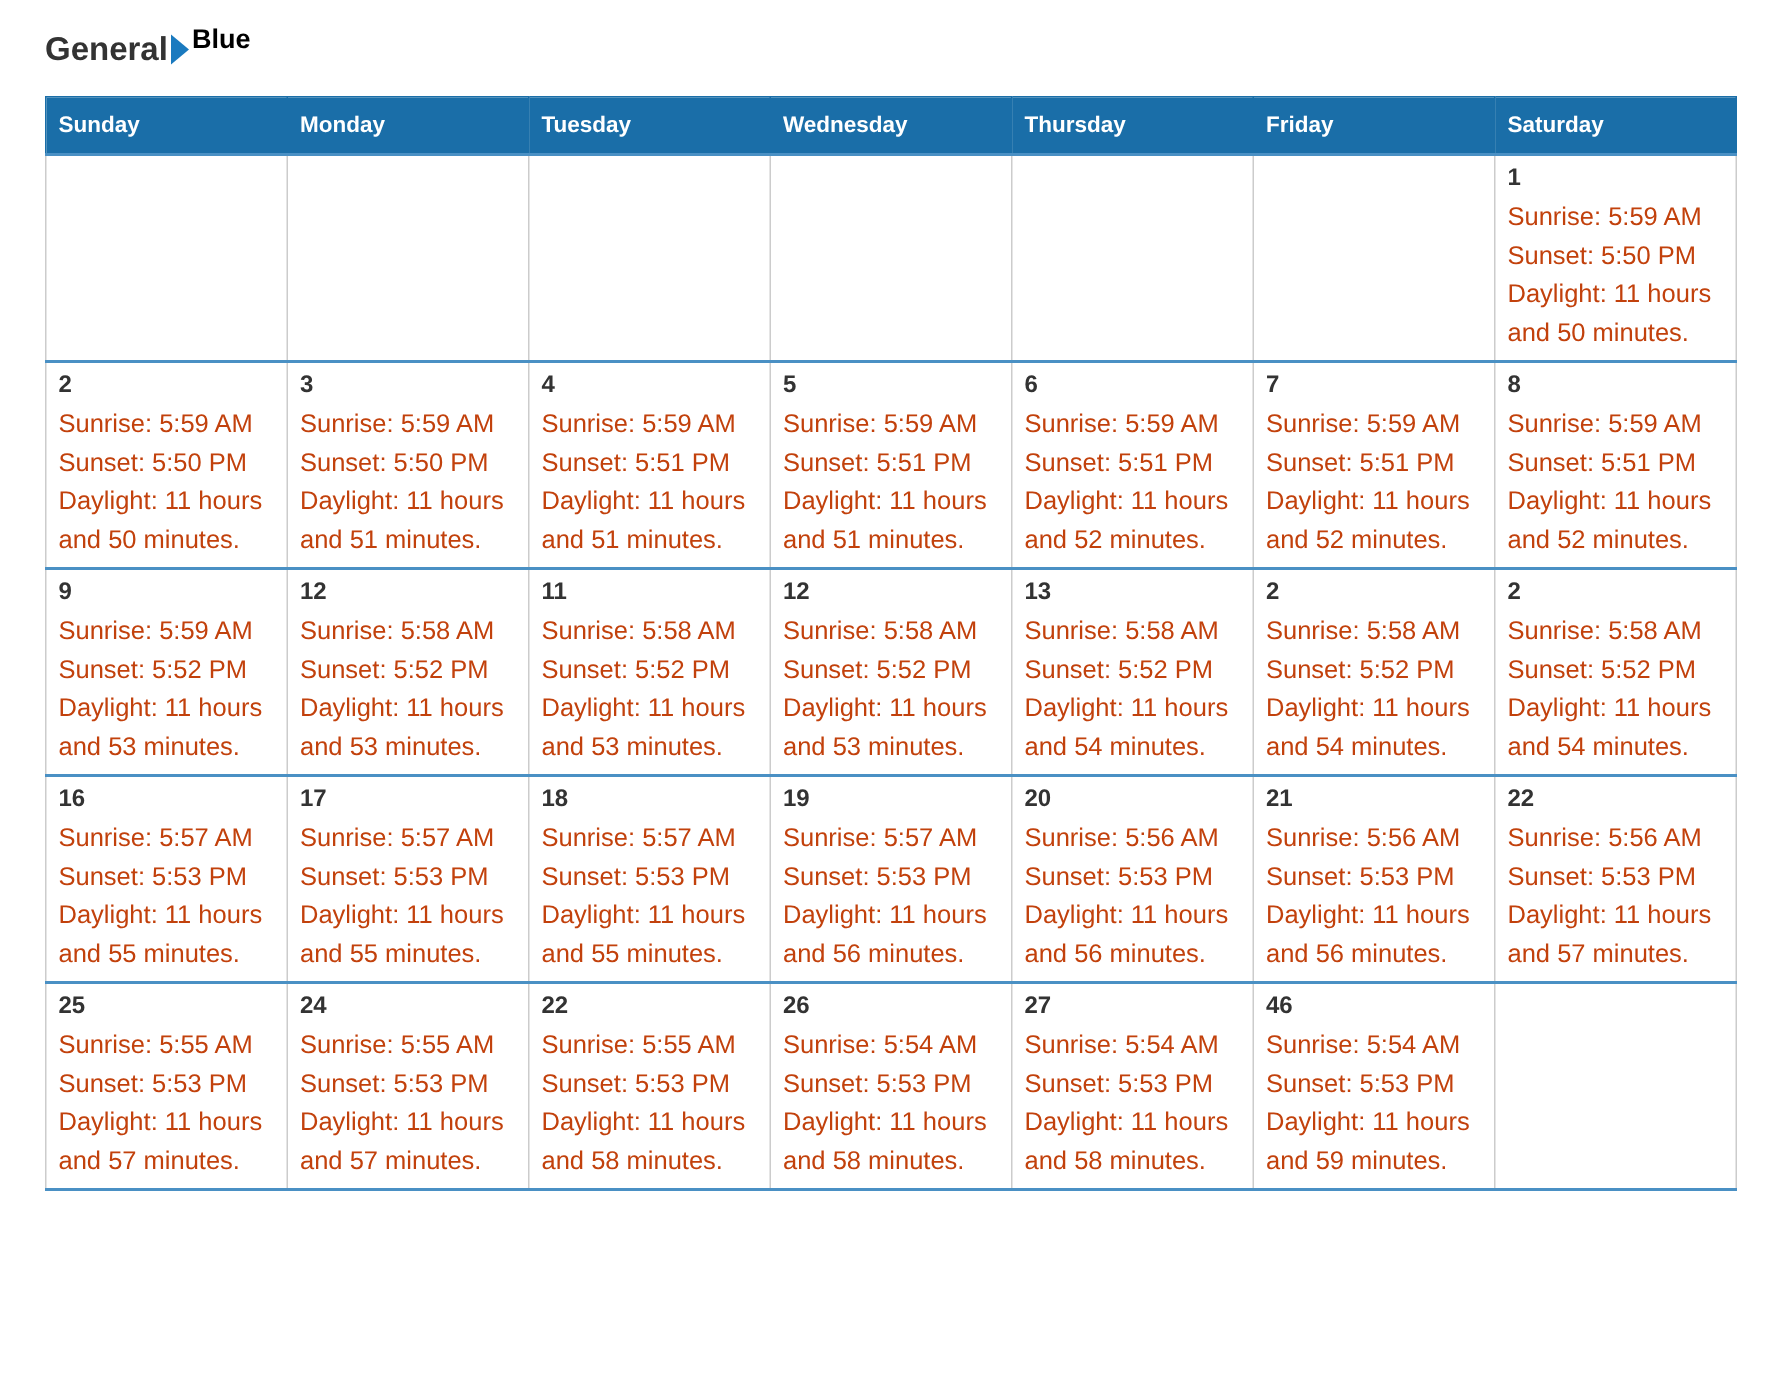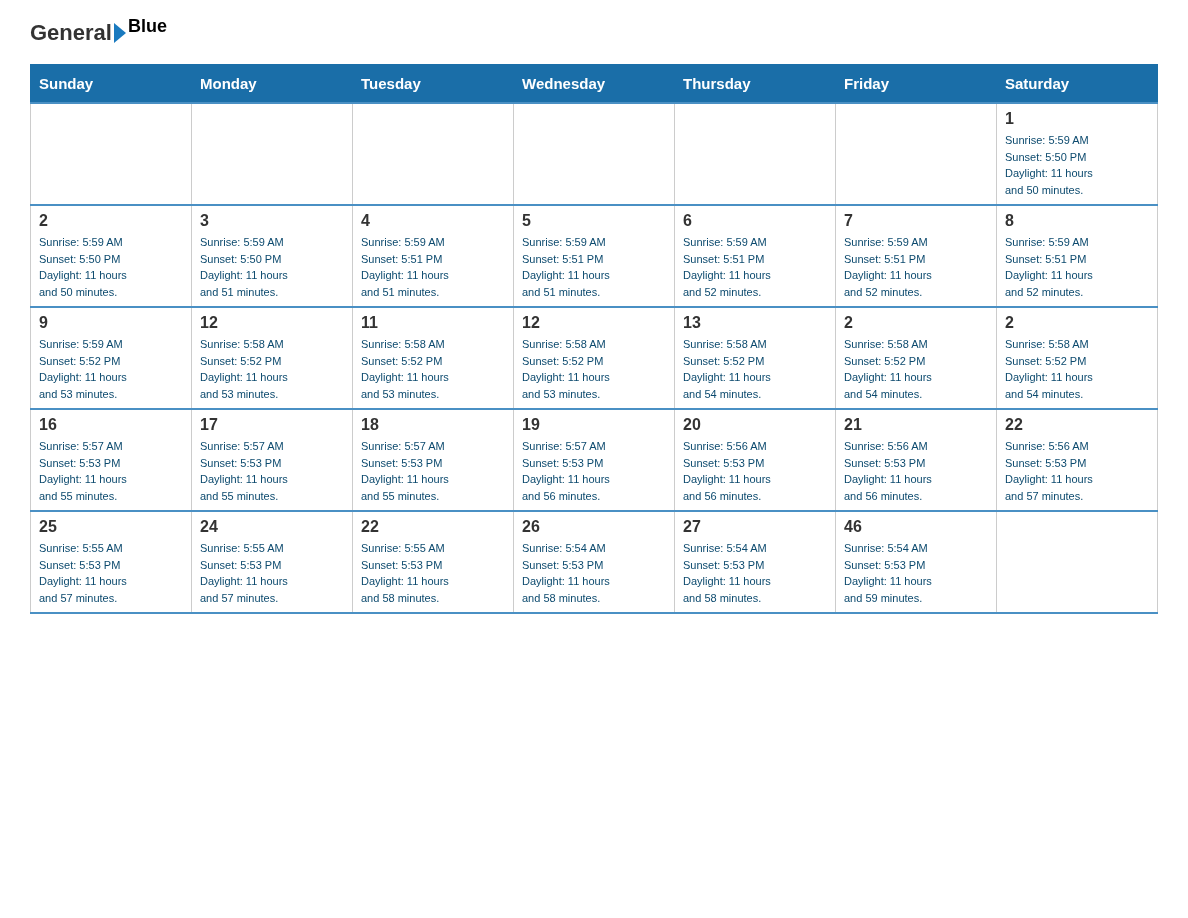--- a/index.html
+++ b/index.html
@@ -82,22 +82,22 @@
       color: #333;
     }
     .day-number {
       font-size: 16px;
       font-weight: bold;
       color: #333;
       margin-bottom: 4px;
       display: block;
     }
     .day-info {
-      font-size: 11px;
-      color: #0c4a6e;
+      font-size: 17px;
+      color: #c2410c;
       line-height: 1.5;
     }
     .calendar tr {
       border-bottom: 2px solid #4a90c4;
     }
     .empty-cell {
       background: #fff;
     }
   </style>
 </head>

